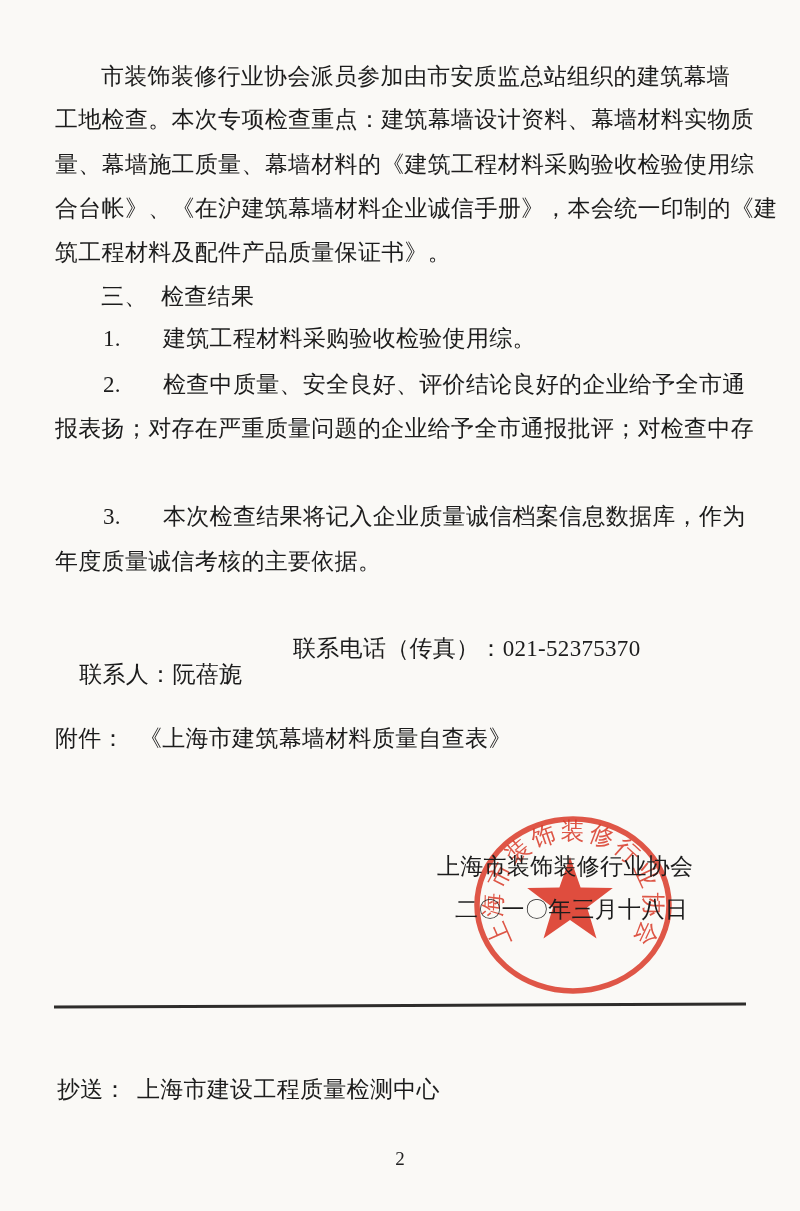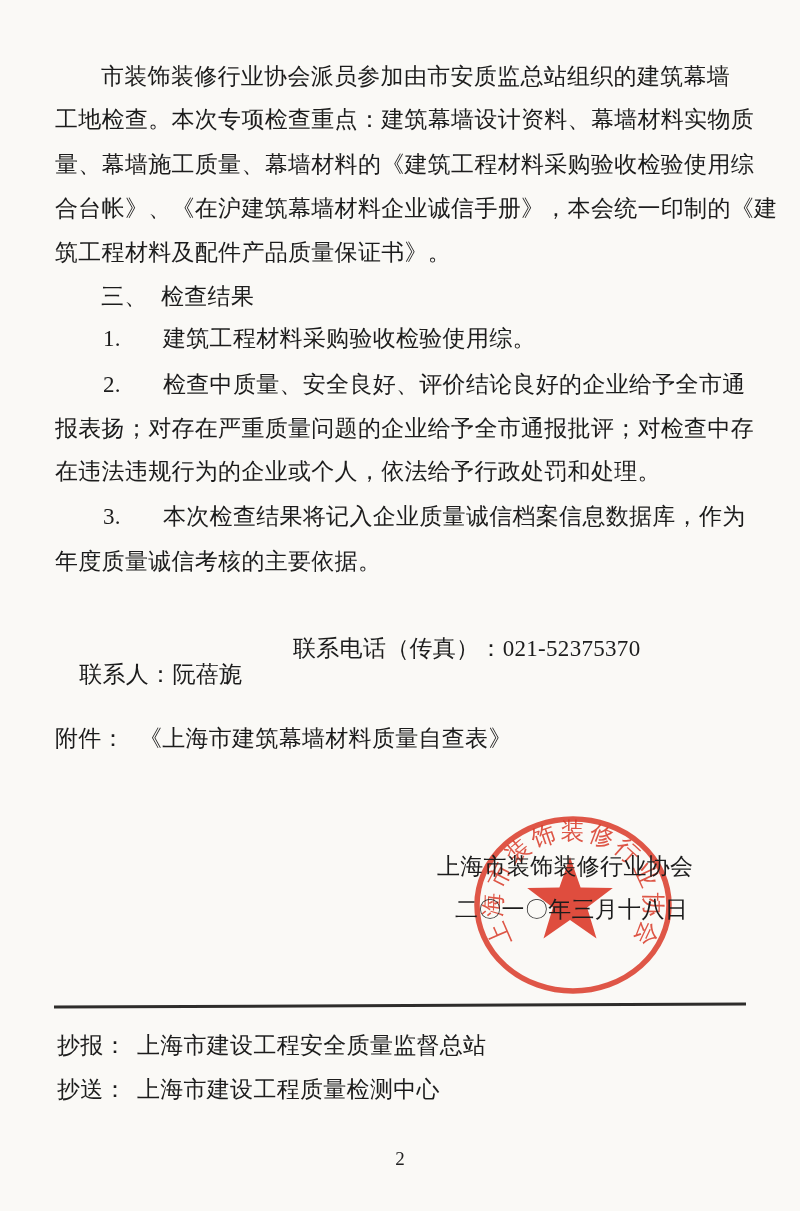--- a/index.html
+++ b/index.html
@@ -67,21 +67,20 @@
   <div class="line" style="left:55px;  top:149px;">量、幕墙施工质量、幕墙材料的《建筑工程材料采购验收检验使用综</div>
   <div class="line" style="left:55px;  top:193px;">合台帐》、《在沪建筑幕墙材料企业诚信手册》，本会统一印制的《建</div>
   <div class="line" style="left:101px; top:281px;"><span class="num">三、</span><span>检查结果</span></div>
 
   <div class="line" style="left:55px;  top:237px;">筑工程材料及配件产品质量保证书》。</div>
 
   <div class="line" style="left:103px; top:323px;"><span class="num">1.</span><span>建筑工程材料采购验收检验使用综。</span></div>
 
   <div class="line" style="left:103px; top:369px;"><span class="num">2.</span><span>检查中质量、安全良好、评价结论良好的企业给予全市通</span></div>
   <div class="line" style="left:55px;  top:413px;">报表扬；对存在严重质量问题的企业给予全市通报批评；对检查中存</div>
-  <div class="line" style="left:55px;  top:456px;">在违法违规行为的企业或个人，依法给予行政处罚和处理。</div>
 
   <div class="line" style="left:103px; top:501px;"><span class="num">3.</span><span>本次检查结果将记入企业质量诚信档案信息数据库，作为</span></div>
   <div class="line" style="left:55px;  top:546px;">年度质量诚信考核的主要依据。</div>
 
   <div class="line" style="left:55px; top:633px; width:700px;">
     <span>联系人：</span><span>阮蓓旎</span><span class="contact-phone"><span>联系电话（传真）：</span><span>021-52375370</span></span>
   </div>
 
   <div class="line" style="left:55px; top:723px;"><span style="margin-right:14px;">附件：</span><span>《上海市建筑幕墙材料质量自查表》</span></div>
 
@@ -94,18 +93,17 @@
     <text class="stamp-arc-text">
       <textPath href="#arcPath" startOffset="2" textLength="296" lengthAdjust="spacingAndGlyphs">上海市装饰装修行业协会</textPath>
     </text>
   </svg>
 
   <div class="line sig" style="left:437px; top:851px;">上海市装饰装修行业协会</div>
   <div class="line sig" style="left:455px; top:894px;">二〇一〇年三月十八日</div>
 
   <div class="hr"></div>
 
-  <div class="line" style="left:57px; top:1030px;"><span style="margin-right:10px;">抄报：</span><span>上海市建设工程安全质量监督总站</span></div>
   <div class="line" style="left:57px; top:1074px;"><span style="margin-right:10px;text-align:center;">抄送：</span><span>上海市建设工程质量检测中心</span></div>
 
   <div class="pagenum">2</div>
 
 </div>
 
 </body></html>

